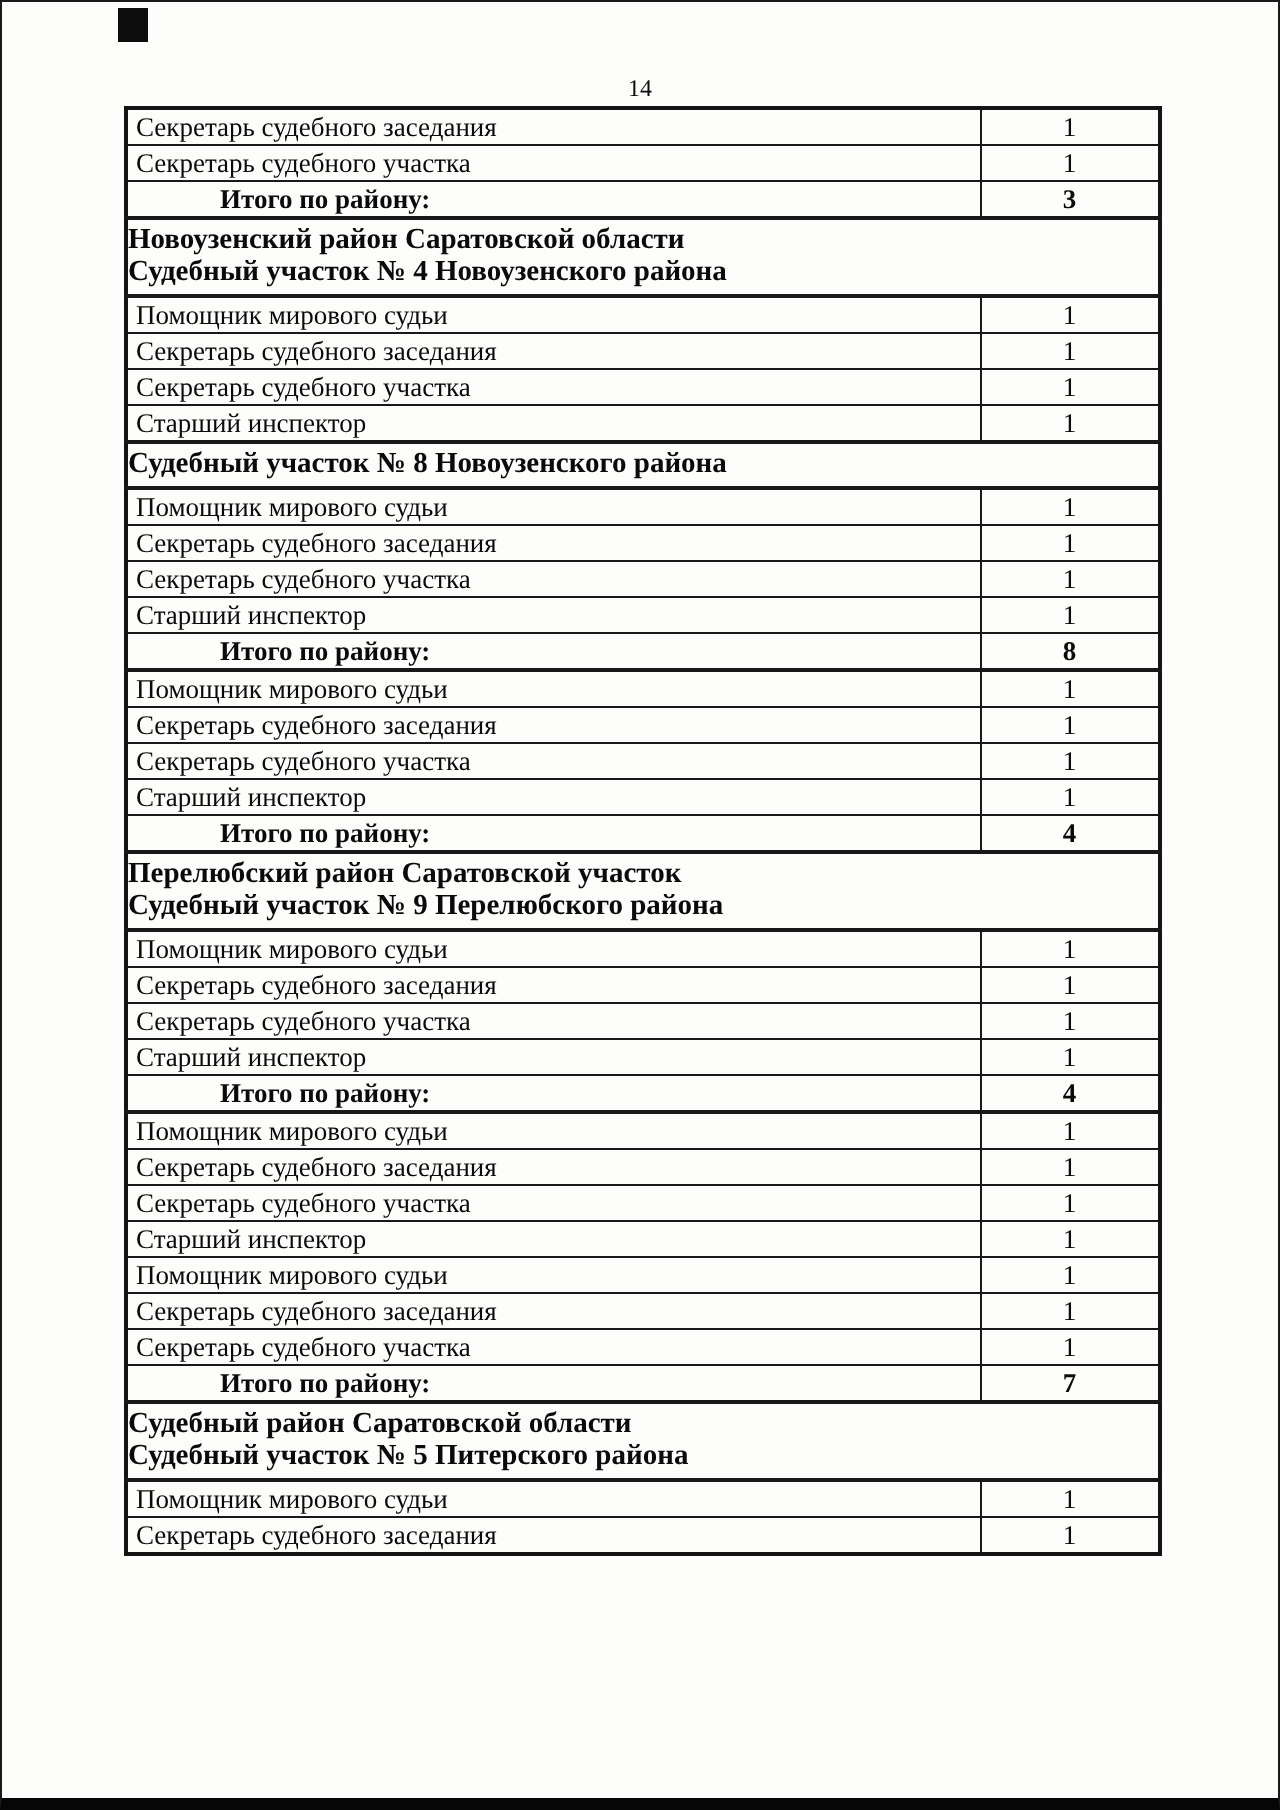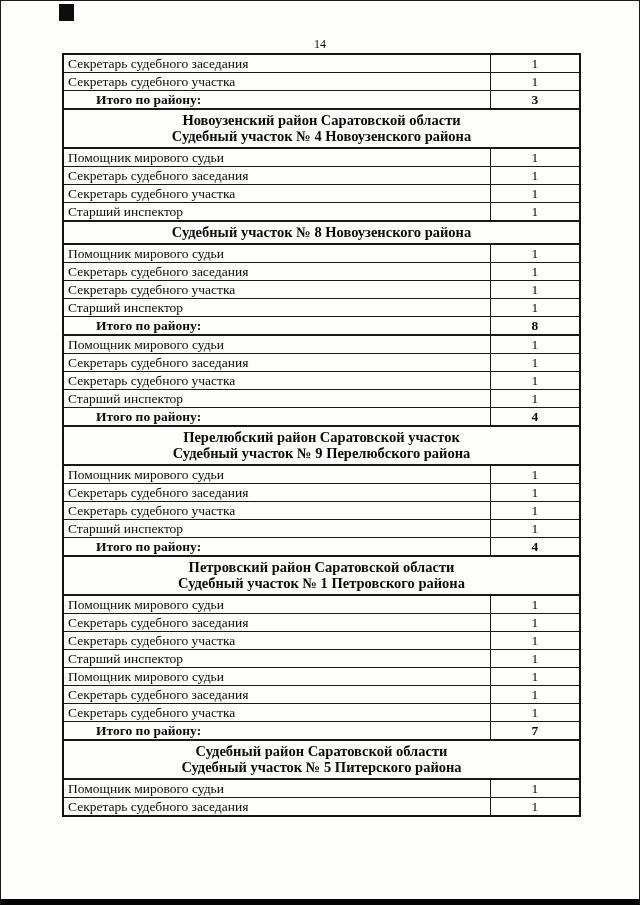--- a/index.html
+++ b/index.html
@@ -49,23 +49,23 @@
   .doc-table td {
     border: 1px solid #181818;
     font-size: 13.5px;
     line-height: 15px;
     padding: 1px 4px;
     white-space: nowrap;
   }
   td.label-cell { text-align: left; }
   td.value-cell { text-align: center; }
   tr.total-row td { font-weight: bold; border-bottom-width: 2px; }
-  tr.total-row td.label-cell { padding-left: 32px; }
+  tr.total-row td.label-cell { padding-left: 46px; }
   tr.header-row td {
-    text-align: center;
+    text-align: left;
     font-weight: bold;
     font-size: 14.5px;
     padding: 2px 0 3px;
     border-top-width: 2px;
     border-bottom-width: 2px;
   }
   tr.header-row td div { line-height: 16px; }
 </style>
 </head>
 <body>
@@ -177,26 +177,20 @@
           <td class="value-cell">1</td>
         </tr>
         <tr class="item-row">
           <td class="label-cell">Старший инспектор</td>
           <td class="value-cell">1</td>
         </tr>
         <tr class="total-row">
           <td class="label-cell">Итого по району:</td>
           <td class="value-cell">4</td>
         </tr>
-        <tr class="header-row">
-          <td colspan="2">
-            <div>Петровский район Саратовской области</div>
-            <div>Судебный участок № 1 Петровского района</div>
-          </td>
-        </tr>
         <tr class="item-row">
           <td class="label-cell">Помощник мирового судьи</td>
           <td class="value-cell">1</td>
         </tr>
         <tr class="item-row">
           <td class="label-cell">Секретарь судебного заседания</td>
           <td class="value-cell">1</td>
         </tr>
         <tr class="item-row">
           <td class="label-cell">Секретарь судебного участка</td>

